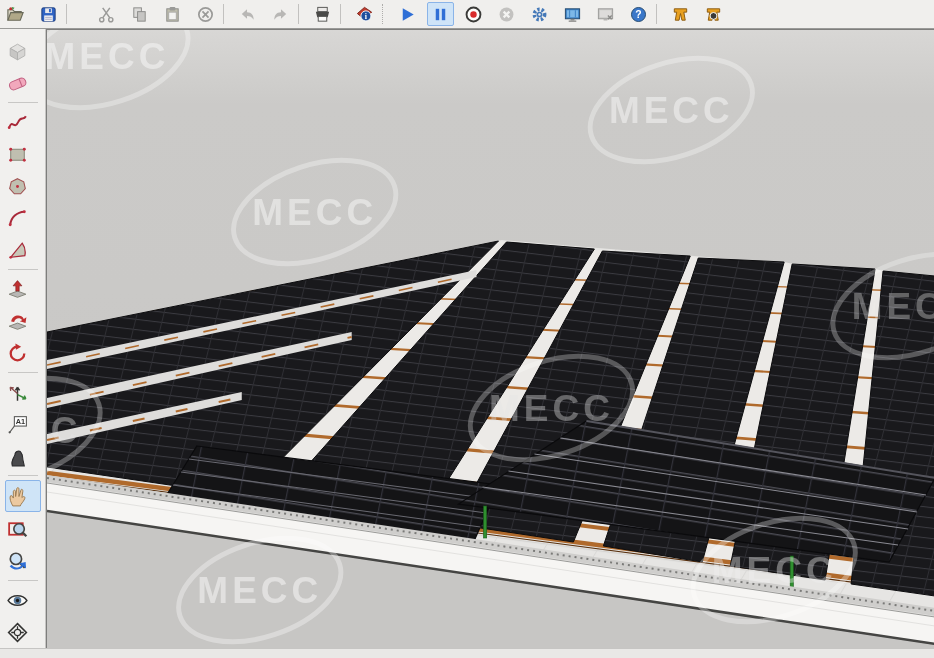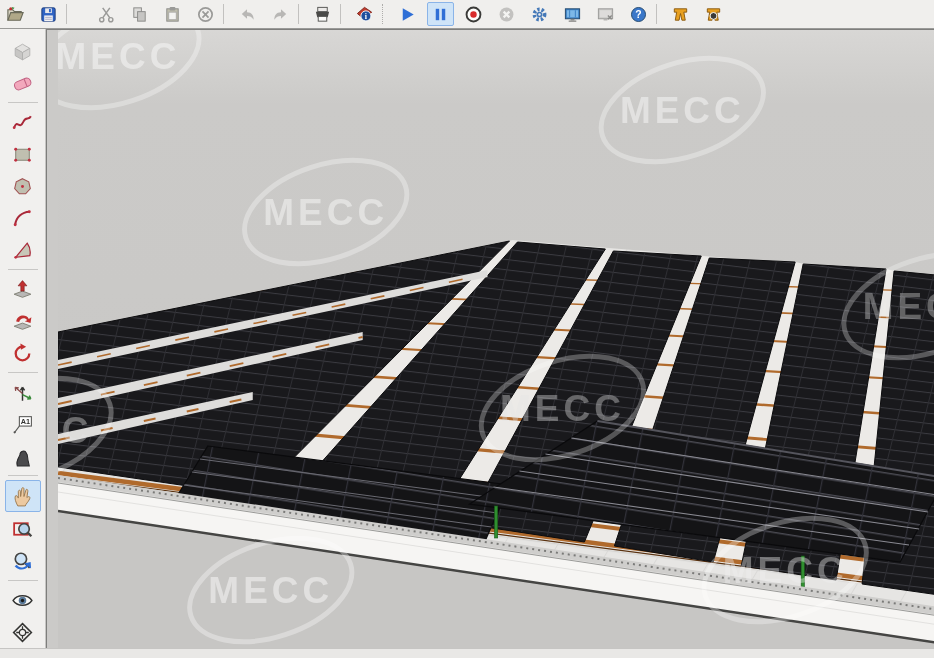--- a/index.html
+++ b/index.html
@@ -16,27 +16,27 @@
   .sep{width:1px;height:20px;background:#c2c1bf;margin:0 4px;flex:0 0 auto;}
   .sep.dotted{background:none;border-left:1px dotted #aeadab;}
   .gap{width:22px;flex:0 0 auto;}
   .gap-s{width:6px;flex:0 0 auto;}
   
   .main{display:flex;flex:1 1 auto;min-height:0;}
   .sidebar{width:45px;background:#f1f0ee;border-right:1px solid #c6c5c3;
            display:flex;flex-direction:column;align-items:center;flex:0 0 auto;}
   .grip{width:22px;height:4px;margin:4px 0 2px 0;
         background:repeating-linear-gradient(90deg,#b8b7b5 0 2px,transparent 2px 4px);}
-  .stool{width:34px;height:30px;display:flex;align-items:center;justify-content:center;
+  .stool{width:34px;height:30px;display:flex;align-items:center;
          margin:1px 0;border-radius:2px;flex:0 0 auto;}
   .stool svg{width:23px;height:23px;display:block;}
   .stool.active{background:#cfe4f7;border:1px solid #8ab4e8;}
   .sdiv{width:30px;height:1px;background:#c8c7c5;margin:3px 0;flex:0 0 auto;}
   .viewport{flex:1 1 auto;position:relative;border-left:1px solid #7e7e7c;
-            border-top:1px solid #7e7e7c;background:#cbcac8;overflow:hidden;padding-left:11px;}
+            border-top:1px solid #7e7e7c;background:#cbcac8;overflow:hidden;}
   .viewport svg.scene{display:block;width:888px;height:620px;}
   
   .statusbar{height:9px;background:#e9e8e6;border-top:1px solid #c6c5c3;flex:0 0 auto;}
   .wm-text{font-family:"Liberation Sans",sans-serif;font-weight:bold;}
 </style>
 </head>
 <body>
 
 <div class="app">
 

